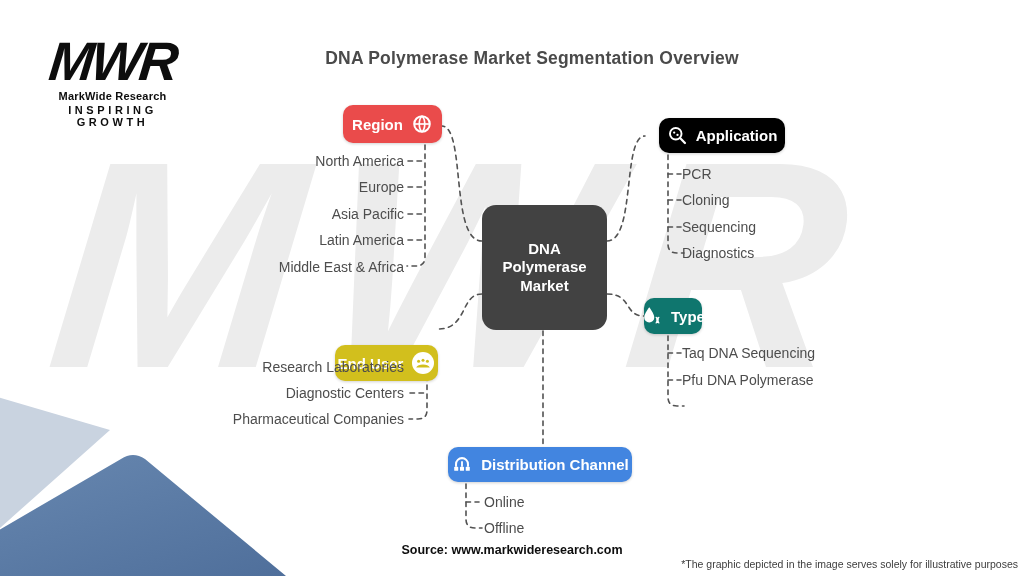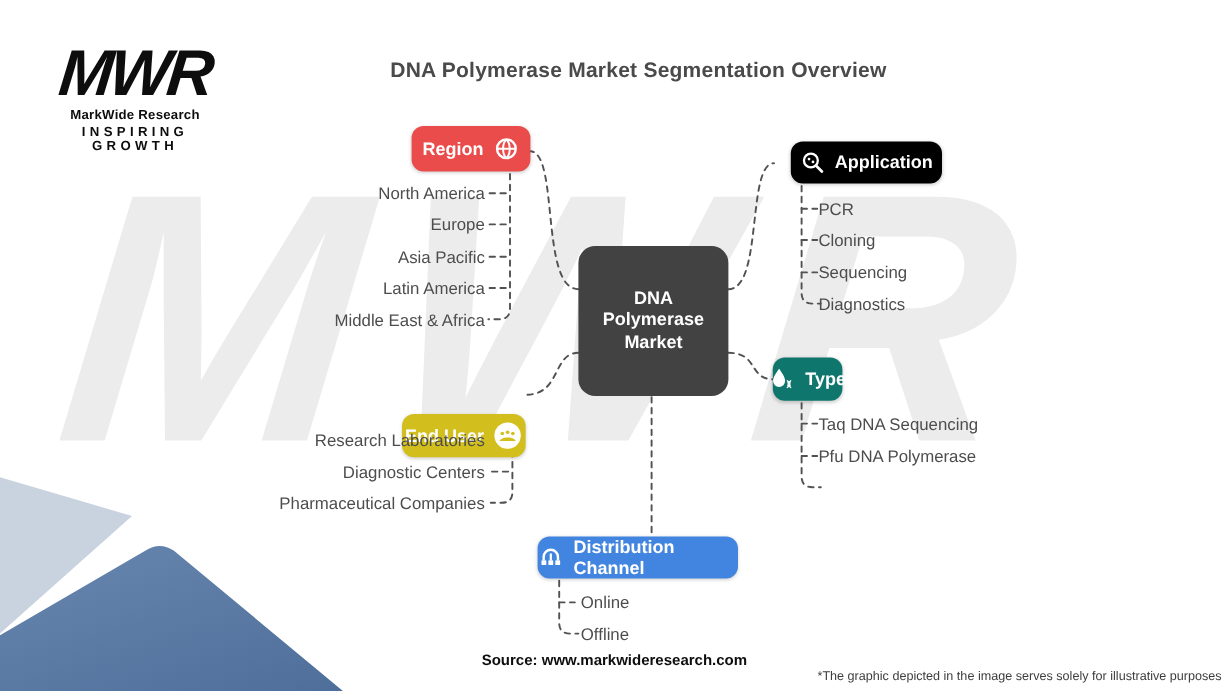--- a/index.html
+++ b/index.html
@@ -39,21 +39,21 @@
   .pill{
     position:absolute;z-index:3;display:flex;align-items:center;justify-content:center;gap:8px;
     border-radius:10px;color:#ffffff;font-weight:700;font-size:15px;
     box-shadow:0 1px 3px rgba(0,0,0,0.18);
   }
   .pill .icn{display:flex;align-items:center;justify-content:center;}
   .pill-region{left:343px;top:105px;width:99px;height:38px;background:#ea4b4b;}
   .pill-application{left:659px;top:118px;width:126px;height:35px;background:#000000;}
   .pill-enduser{left:335px;top:311px;width:103px;height:36px;background:#d2bf1d;margin-top:34px;}
   .pill-type{left:644px;top:298px;width:58px;height:36px;background:#0f766e;}
-  .pill-distribution{left:448px;top:447px;width:167px;height:35px;background:#4285e0;font-size:15px;}
+  .pill-distribution{left:448px;top:447px;width:184px;height:35px;background:#4285e0;font-size:15px;}
   
   .items{position:absolute;z-index:3;color:#4d4d4d;font-size:14px;}
   .items .item{line-height:26.4px;white-space:nowrap;}
   .items-right{text-align:right;}
   .items-region{left:150px;top:148px;width:254px;}
   .items-application{left:682px;top:161px;width:220px;}
   .items-enduser{left:150px;top:354px;width:254px;}
   .items-enduser .item{line-height:26px;}
   .items-type{left:682px;top:340px;width:220px;}
   .items-type .item{line-height:26.6px;}

